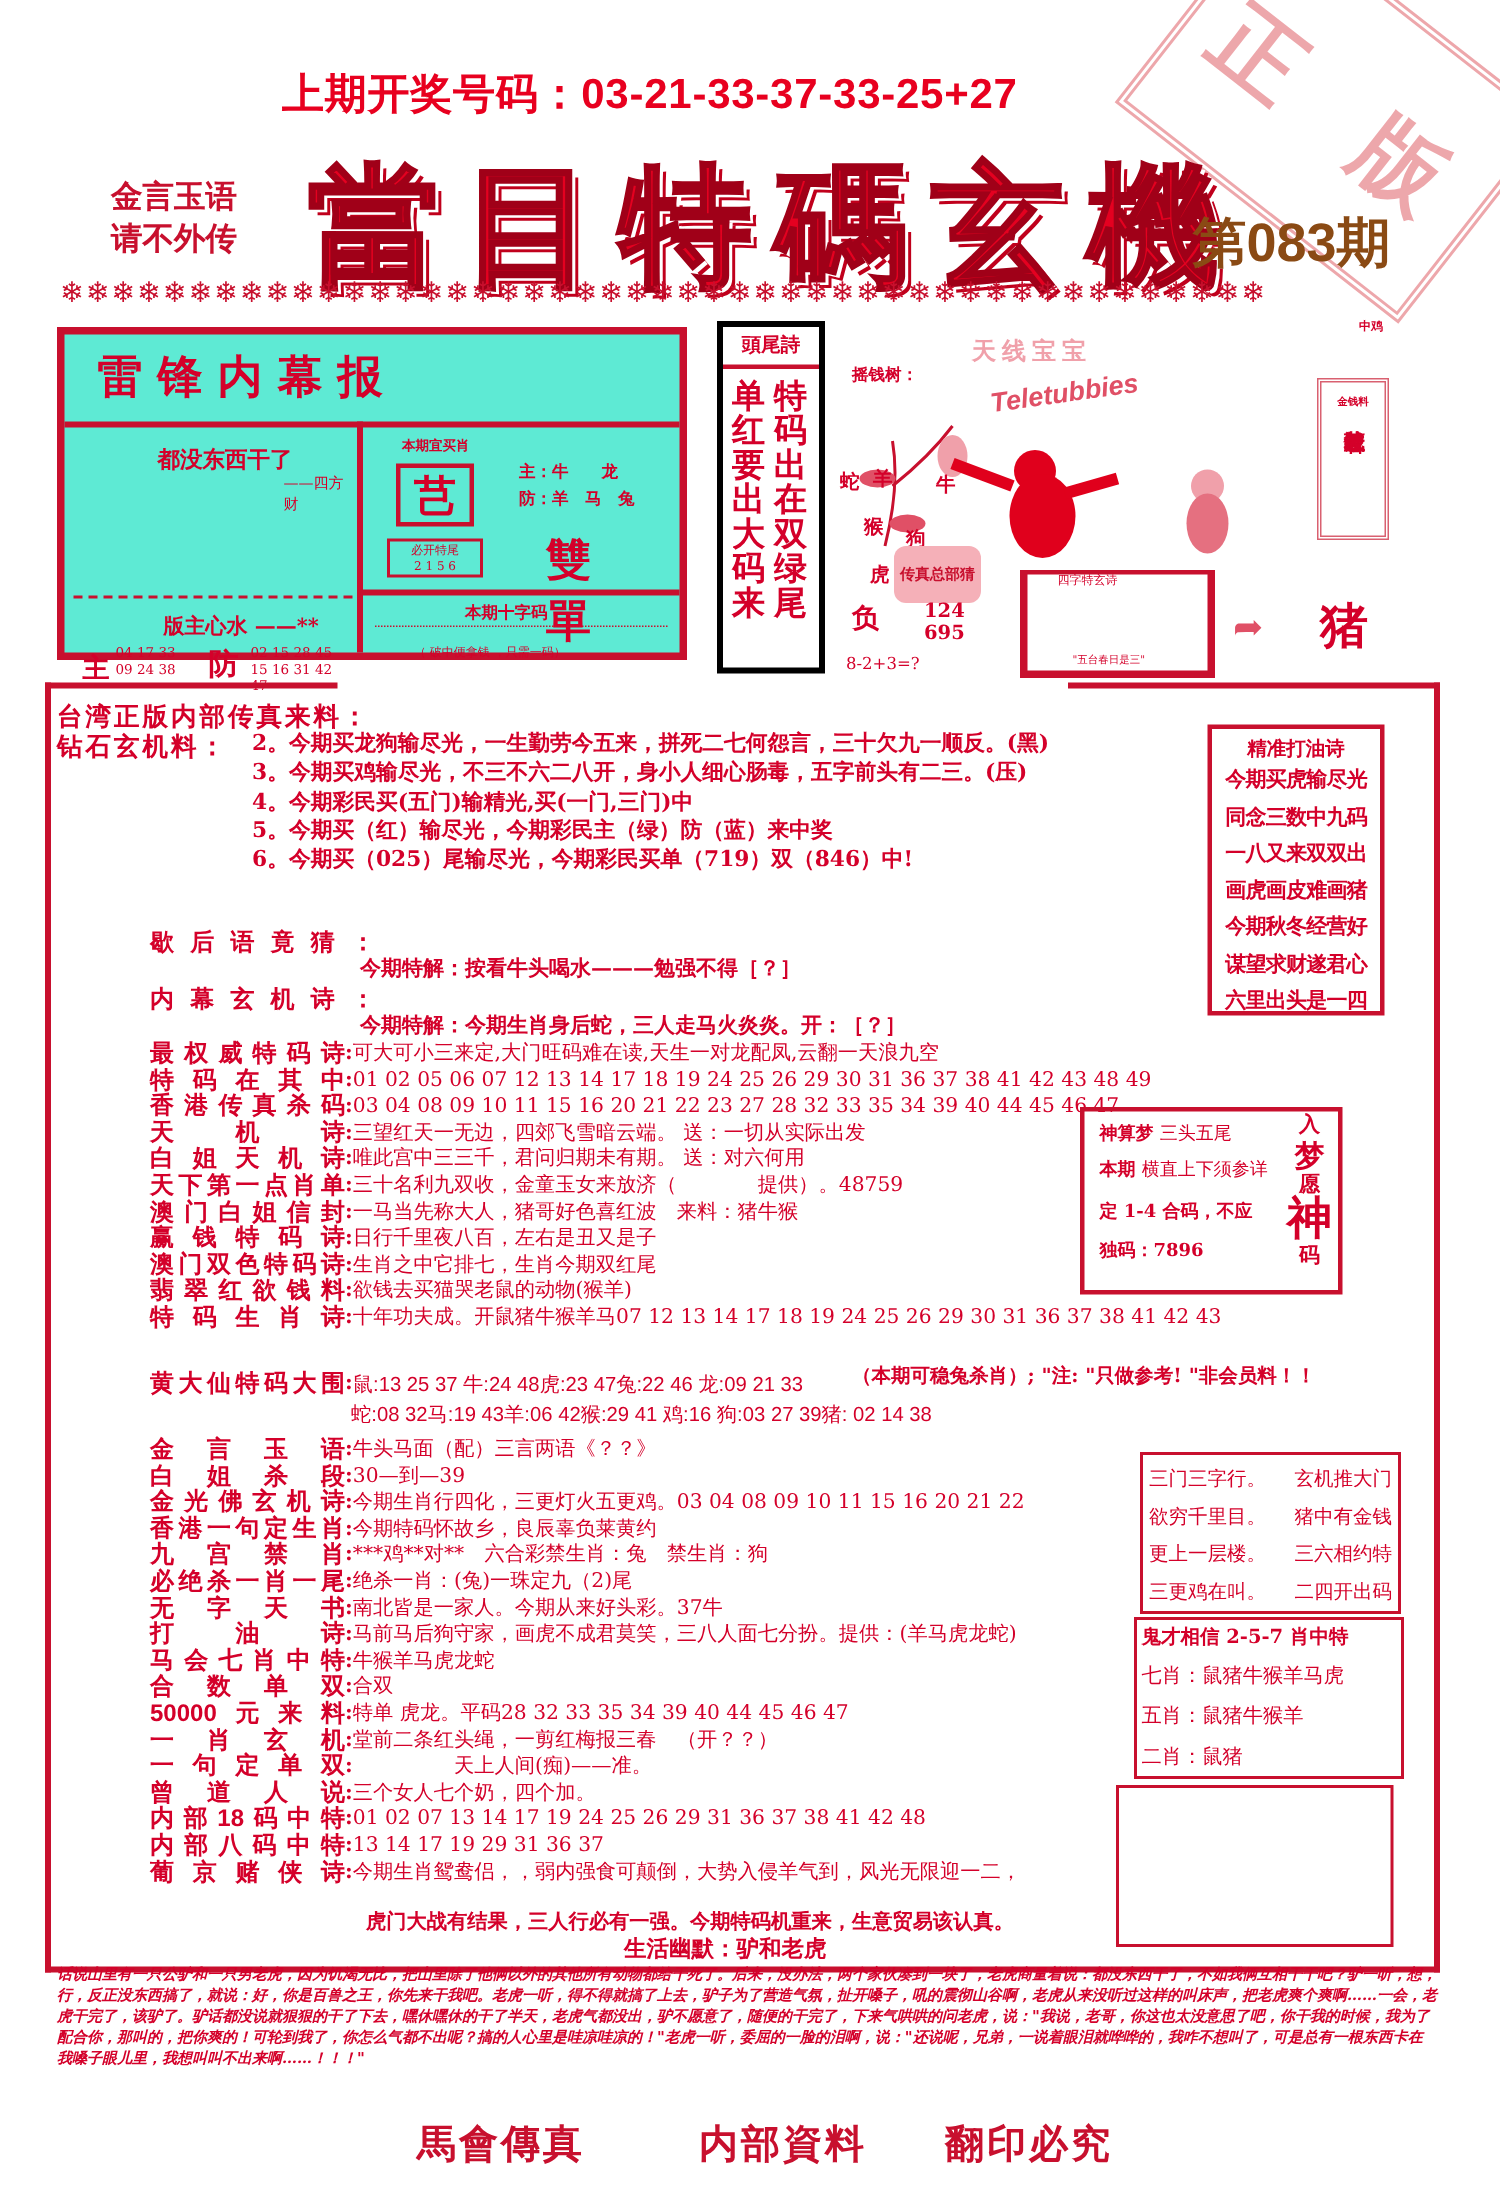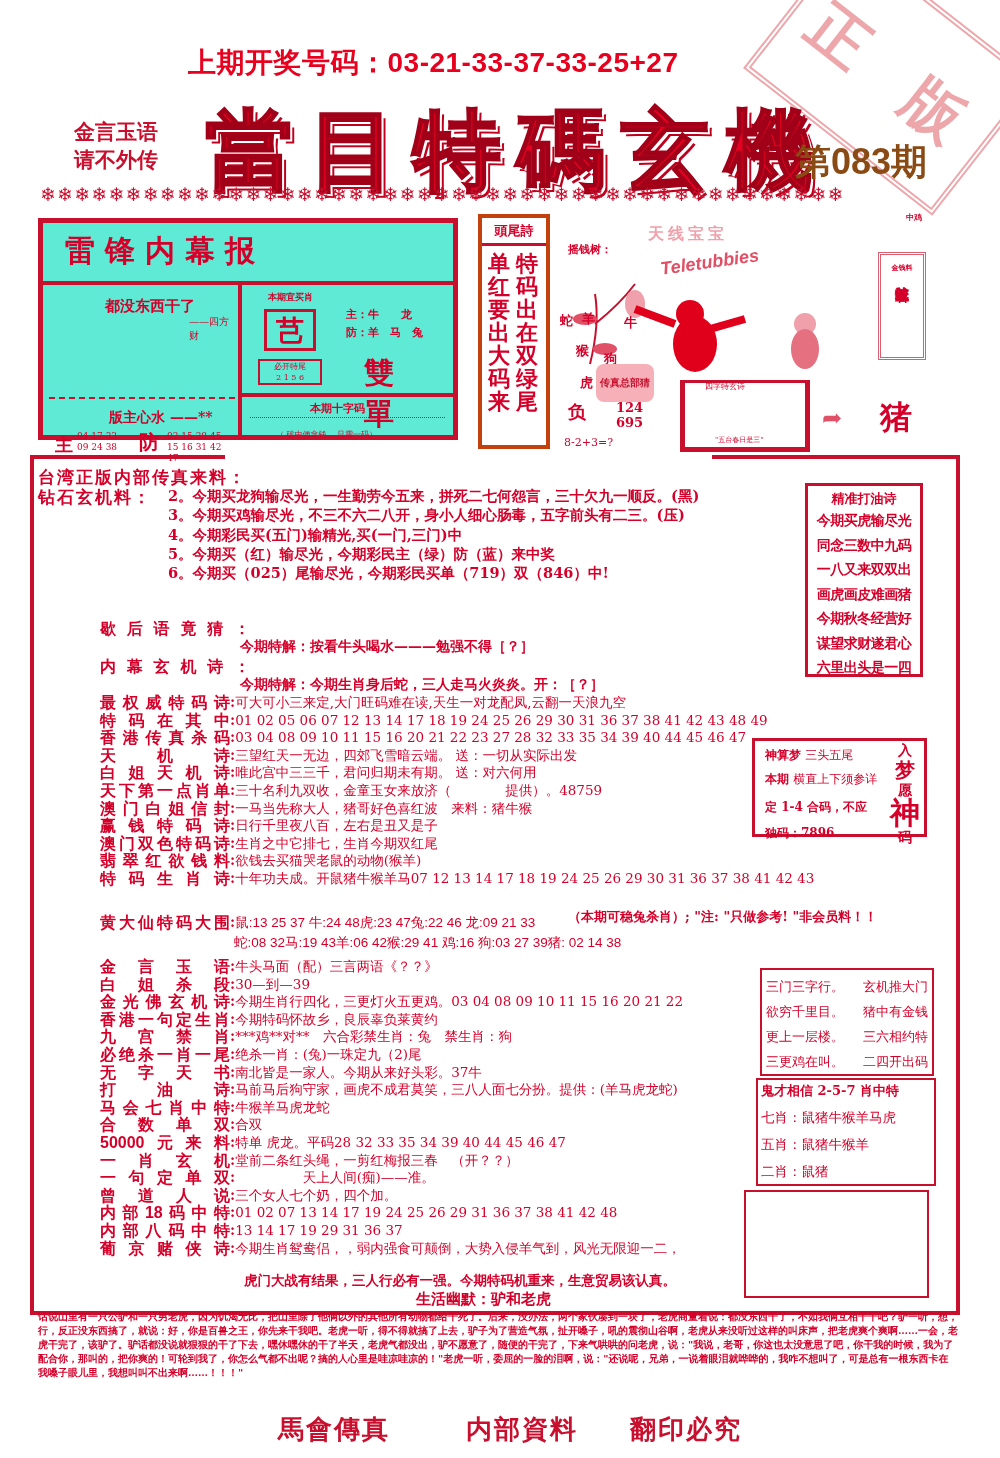--- a/index.html
+++ b/index.html
@@ -23,21 +23,21 @@
   .leifeng .title { position: absolute; left: 22px; top: 8px; font-size: 30px; font-weight: bold; letter-spacing: 10px; }
   .leifeng .divider-h { position: absolute; left: 0; right: 0; top: 58px; height: 4px; background: #c8102e; }
   .leifeng .divider-v { position: absolute; left: 195px; top: 58px; width: 4px; bottom: 0; background: #c8102e; }
   .lf-left { position: absolute; left: 6px; top: 66px; width: 186px; bottom: 4px; font-size: 11px; }
   .lf-right { position: absolute; left: 203px; top: 66px; right: 4px; bottom: 4px; font-size: 11px; }
   .box-char { position: absolute; left: 18px; top: 20px; width: 52px; height: 42px; border: 3px solid #c8102e; font-size: 28px; font-weight: bold; text-align: center; line-height: 38px; }
   .box-small { position: absolute; left: 12px; top: 70px; width: 64px; height: 26px; border: 2px solid #c8102e; font-size: 8px; text-align: center; line-height: 11px; }
   .big-double { position: absolute; left: 118px; top: 64px; font-size: 30px; font-weight: bold; letter-spacing: 14px; }
 
   
-  .poem-box { left: 478px; top: 214px; width: 72px; height: 235px; border: 4px solid #c2410c; }
+  .poem-box { left: 478px; top: 214px; width: 72px; height: 235px; border: 4px solid #000000; }
   .poem-box .ph { position: absolute; top: 0; left: 0; right: 0; height: 28px; border-bottom: 3px solid #c8102e; font-size: 13px; font-weight: bold; text-align: center; line-height: 26px; }
   .vcol { position: absolute; top: 34px; width: 26px; font-size: 22px; font-weight: bold; line-height: 23px; text-align: center; font-family: "Liberation Sans", sans-serif; }
 
   
   .tubby-area { left: 560px; top: 214px; width: 310px; height: 240px; }
   .side-vert { left: 878px; top: 252px; width: 48px; height: 108px; border: 3px double #d96070; text-align: center; font-size: 14px; font-weight: bold; line-height: 17px; padding-top: 4px; }
 
   
   .main-frame { left: 30px; top: 455px; width: 930px; height: 860px; border-left: 4px solid #c8102e; border-right: 4px solid #c8102e; border-bottom: 4px solid #c8102e; }
   .main-top-l { left: 30px; top: 455px; width: 195px; height: 4px; background: #c8102e; }
@@ -50,34 +50,34 @@
   .row { position: absolute; left: 100px; height: 18px; font-size: 14px; white-space: nowrap; }
   .row .lbl { display: inline-block; width: 130px; font-size: 16px; font-weight: bold; text-align-last: justify; font-family: "Liberation Sans", sans-serif; color: #d4002a; vertical-align: top; line-height: 17px; }
   .row .val { display: inline-block; font-size: 13.5px; vertical-align: top; line-height: 17px; color: #d4002a; }
   .row .val.bold { font-weight: bold; }
   .sep { font-weight: bold; }
 
   .jz-box { left: 805px; top: 483px; width: 118px; height: 194px; border: 3px solid #c8102e; text-align: center; font-weight: bold; }
   .jz-box .h { font-size: 13px; margin-top: 4px; }
   .jz-box .l { font-size: 14px; line-height: 24.5px; letter-spacing: -0.5px; }
 
-  .dream-box { left: 752px; top: 738px; width: 175px; height: 99px; border: 3px solid #c8102e; font-size: 12px; font-weight: bold; }
+  .dream-box { left: 720px; top: 738px; width: 175px; height: 125px; border: 3px solid #c8102e; font-size: 12px; font-weight: bold; }
   .dream-box .ln { position: absolute; left: 10px; white-space: nowrap; }
   .dream-side { position: absolute; right: 2px; top: 2px; width: 34px; font-size: 20px; line-height: 26px; text-align: center; font-family: "DejaVu Serif", serif; }
 
   .verse-box { left: 760px; top: 968px; width: 174px; height: 108px; border: 2px solid #c8102e; font-size: 13px; line-height: 25px; padding: 4px 4px; }
   .verse-box .c { display: flex; justify-content: space-between; }
 
   .gui-box { left: 756px; top: 1078px; width: 180px; height: 108px; border: 2px solid #c8102e; font-size: 13px; padding: 2px 3px; }
   .gui-box .h { font-weight: bold; font-size: 13px; margin-bottom: 4px; }
   .gui-box .l { line-height: 27px; font-size: 13.5px; }
 
   .empty-box { left: 744px; top: 1190px; width: 185px; height: 108px; border: 2px solid #c8102e; }
 
-  .story { left: 38px; top: 1310px; width: 920px; font-size: 10px; line-height: 14px; font-weight: bold; }
+  .story { left: 38px; top: 1310px; width: 920px; font-size: 10px; line-height: 14px; font-weight: bold; font-style: italic; }
   .humor-title { left: 416px; top: 1290px; font-size: 15px; font-weight: bold; }
 
   .footer { top: 1412px; font-size: 26px; font-weight: bold; color: #c8102e; letter-spacing: 2px; }
 </style>
 </head>
 <body>
 
 <div class="abs stamp">
   <span style="left:20px;top:40px;">正</span>
   <span style="left:140px;top:40px;">版</span>

